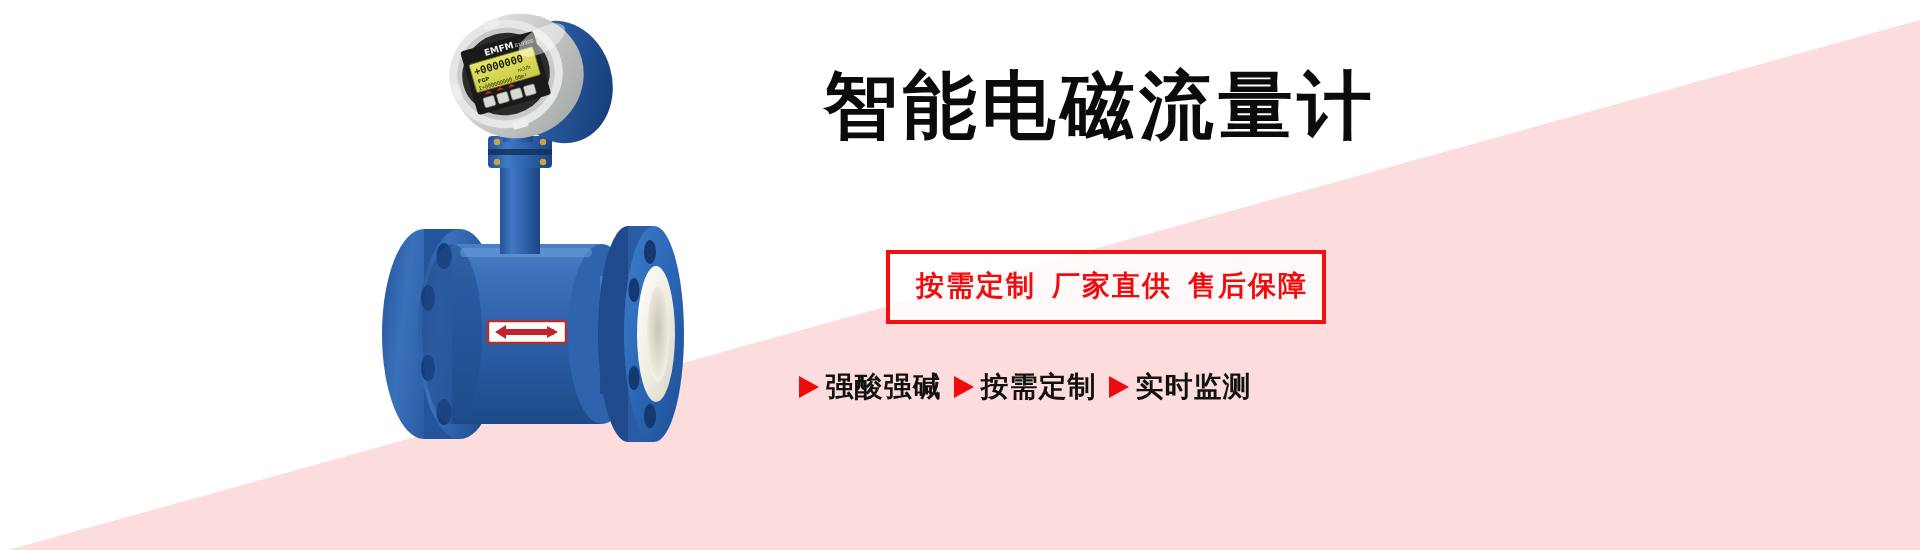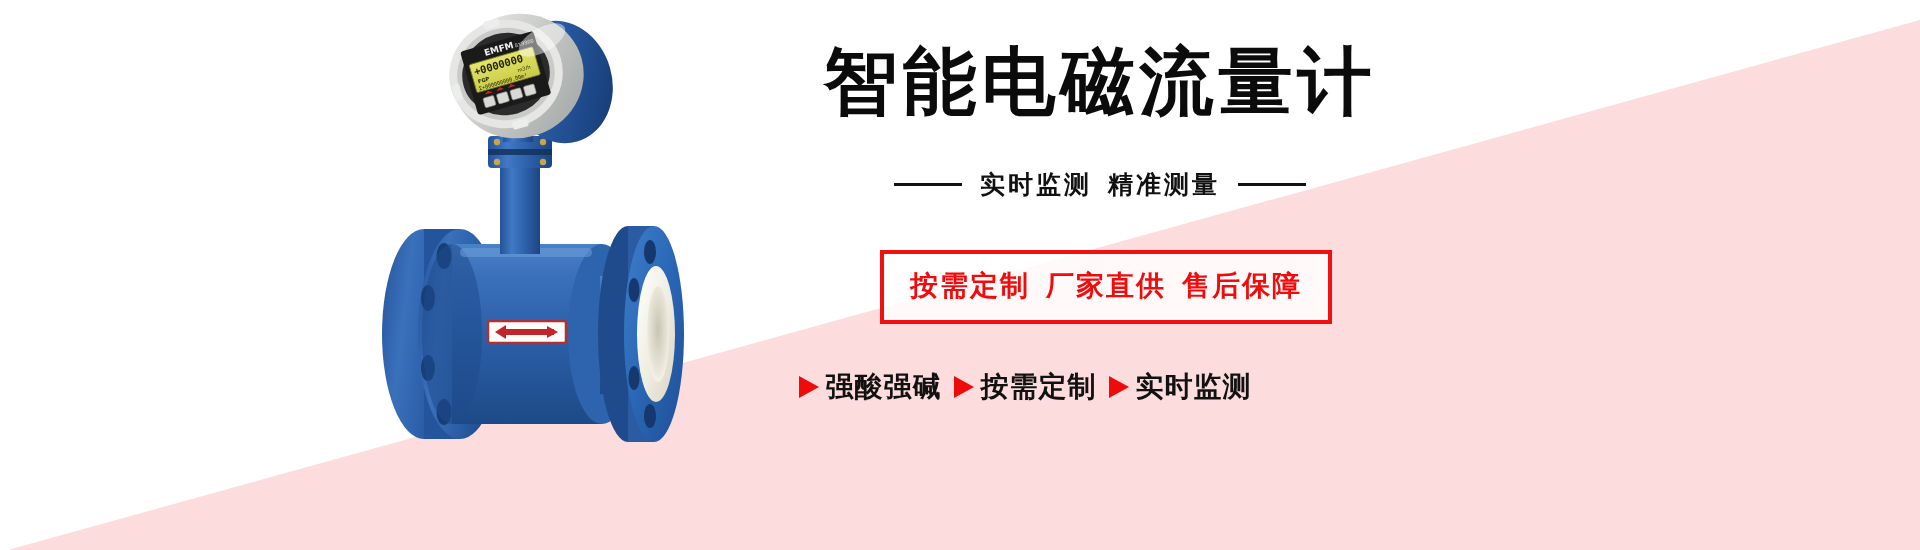--- a/index.html
+++ b/index.html
@@ -36,21 +36,21 @@
   
   .copy {
     position:absolute;
     left:790px; top:0;
     width:700px; height:550px;
     z-index:3;
   }
 
   .title {
     position:absolute;
-    left:0; top:40px;
+    left:0; top:64px;
     width:620px;
     text-align:center;
     font-size:74px;
     line-height:82px;
     font-weight:bold;
     letter-spacing:5px;
     color:#0b0b0b;
     font-family:"DejaVu Sans","Liberation Sans",sans-serif;
     white-space:nowrap;
   }
@@ -81,21 +81,21 @@
 
   .promo-wrap {
     position:absolute;
     left:0; top:250px;
     width:620px;
     display:flex; justify-content:center;
   }
   .promo-box {
     border:4px solid #f10f0f;
     background:rgba(255,255,255,0.82);
-    padding:13px 26px 15px 26px;
+    padding:13px 14px 15px 26px;
     display:inline-block;
     margin-left:12px;
   }
   .promo-text {
     font-size:28px;
     font-weight:bold;
     color:#f00c0c;
     letter-spacing:2px;
     white-space:nowrap;
     font-family:"DejaVu Sans","Liberation Sans",sans-serif;
@@ -290,25 +290,20 @@
 
         <ellipse cx="250" cy="36" rx="26" ry="12" fill="#ffffff" opacity="0.45" transform="rotate(-30 250 36)"></ellipse>
       </g>
     </svg>
   </div>
 
   <div class="copy">
 
     <div class="title">智能电磁流量计</div>
 
-    <div class="subtitle-row">
-      <span class="rule"></span>
-      <span class="subtitle"><span>实时监测</span><span class="gap"></span><span>精准测量</span></span>
-      <span class="rule"></span>
-    </div>
 
     <div class="promo-wrap">
       <div class="promo-box">
         <span class="promo-text"><span>按需定制</span><span class="gap"></span><span>厂家直供</span><span class="gap"></span><span>售后保障</span></span>
       </div>
     </div>
 
     <div class="features">
       <div class="feature">
         <span class="arrow-icon"></span>

